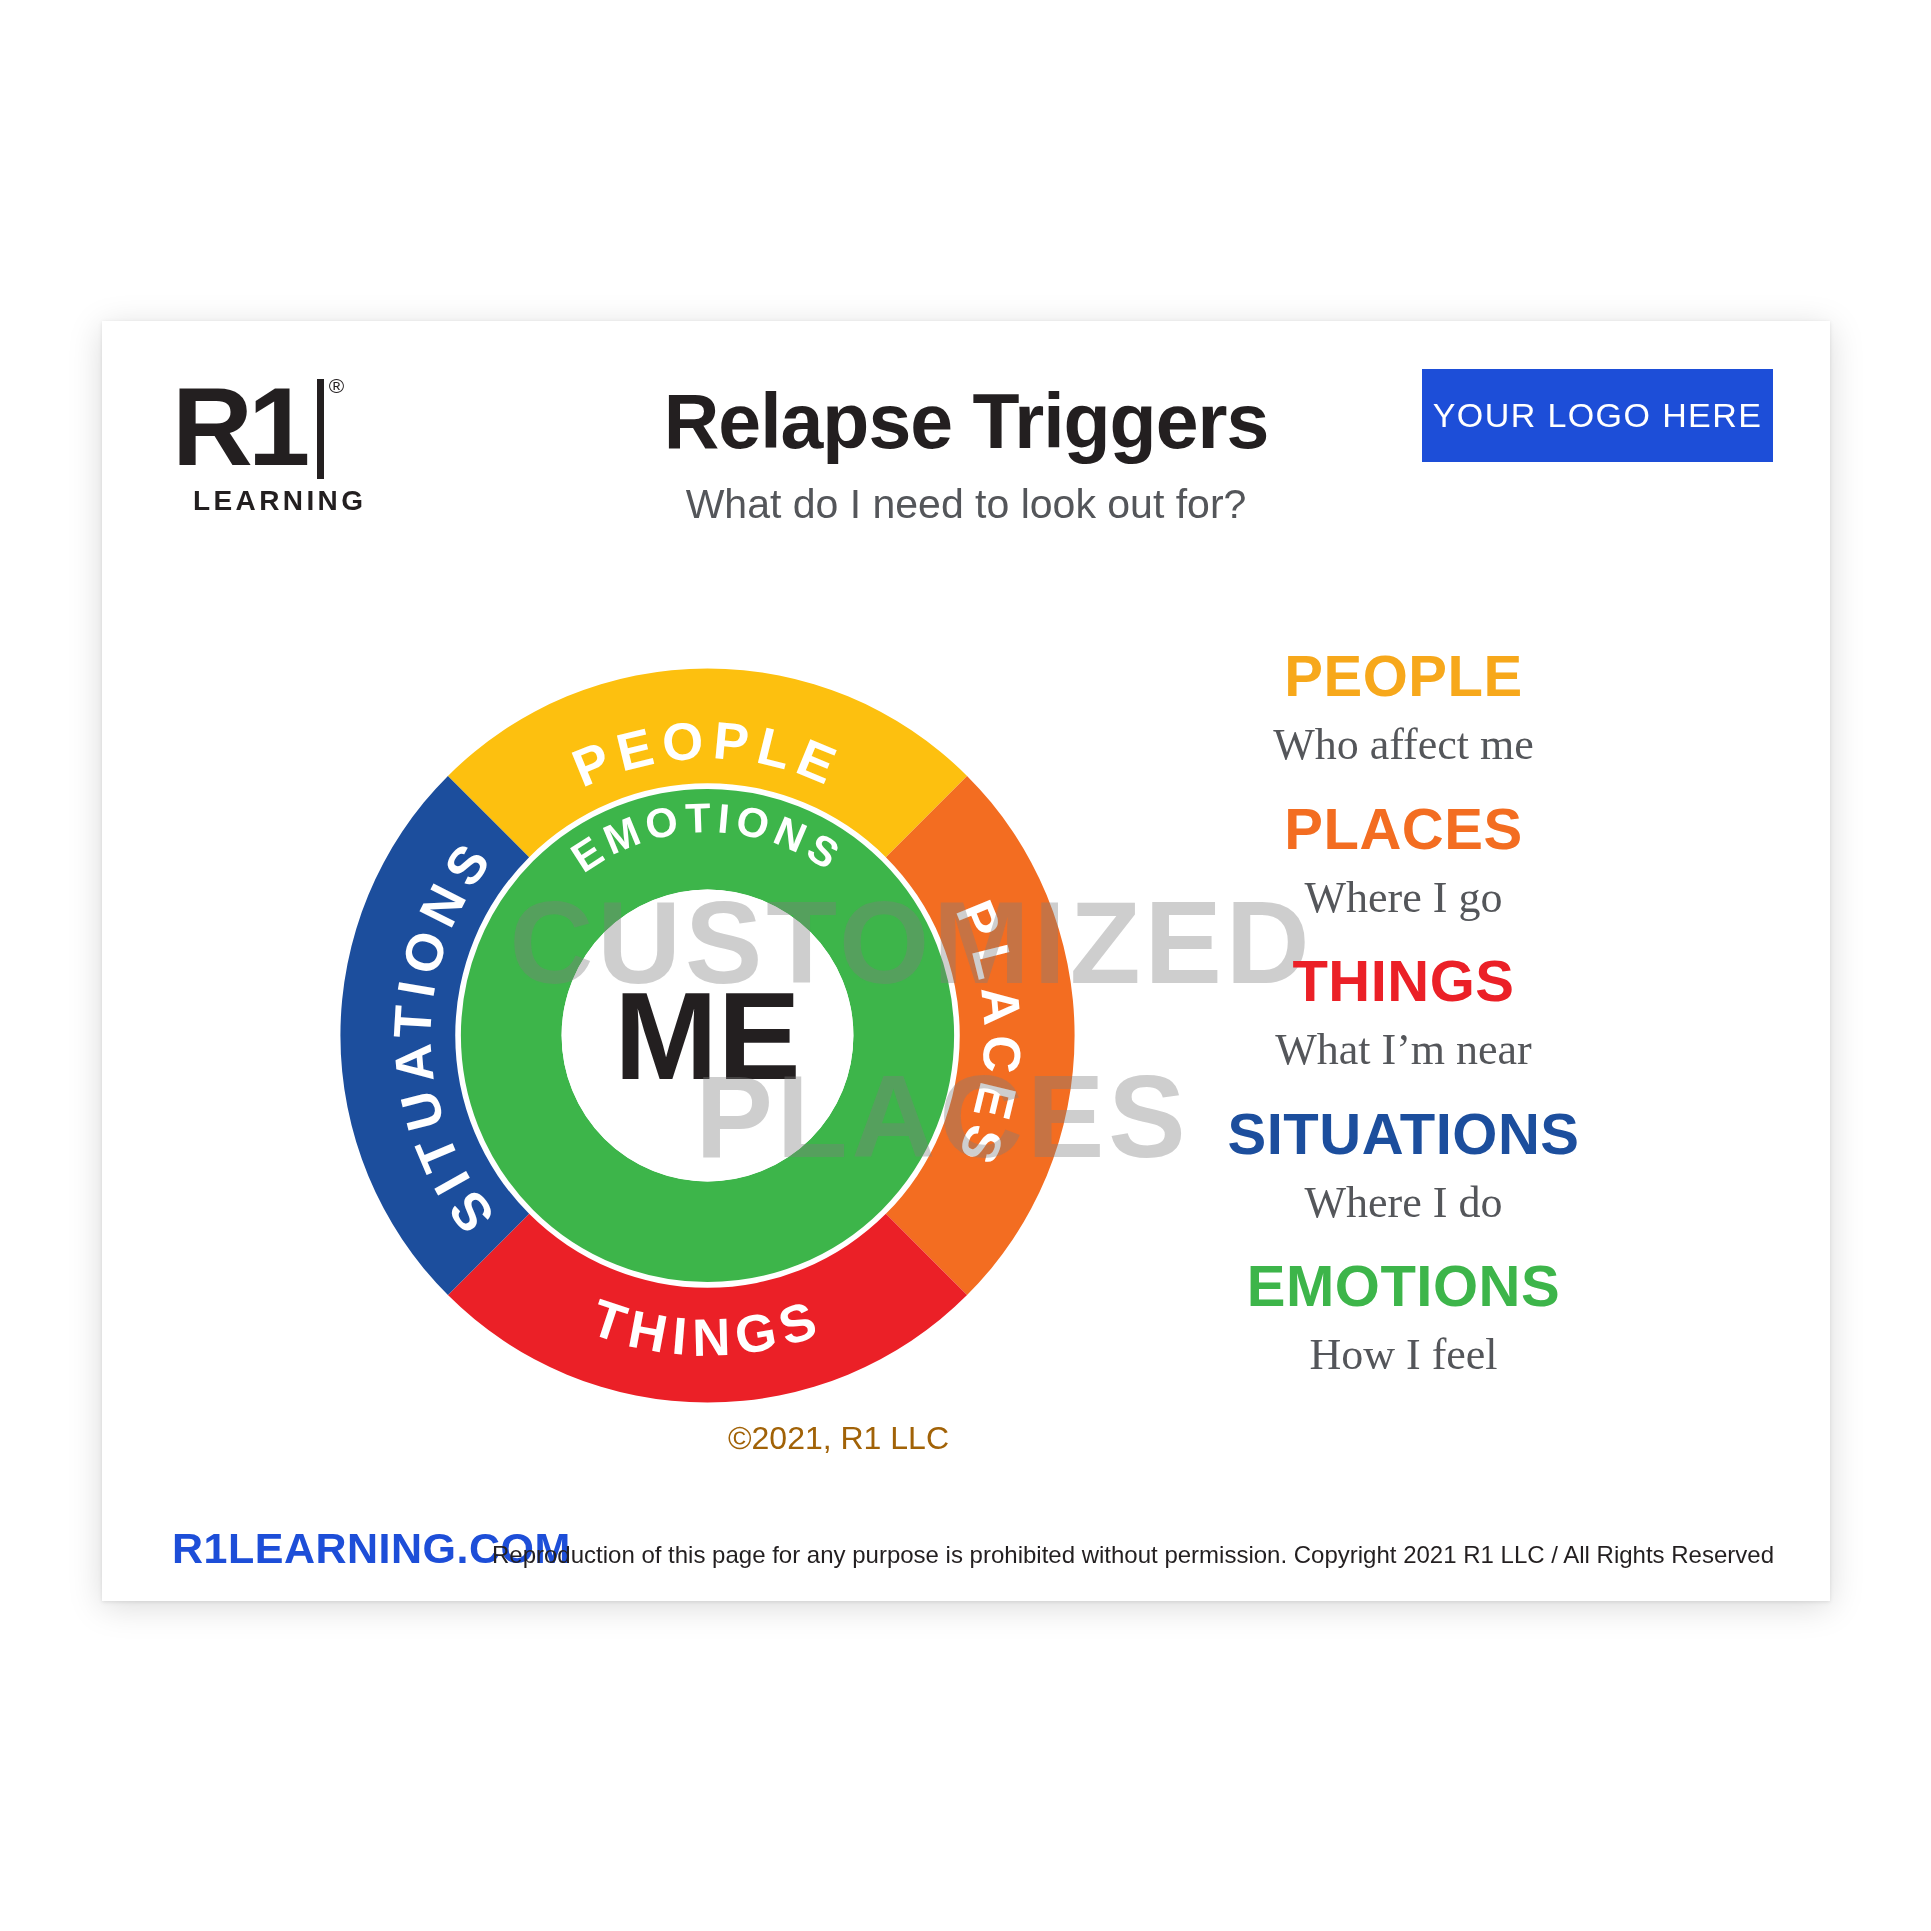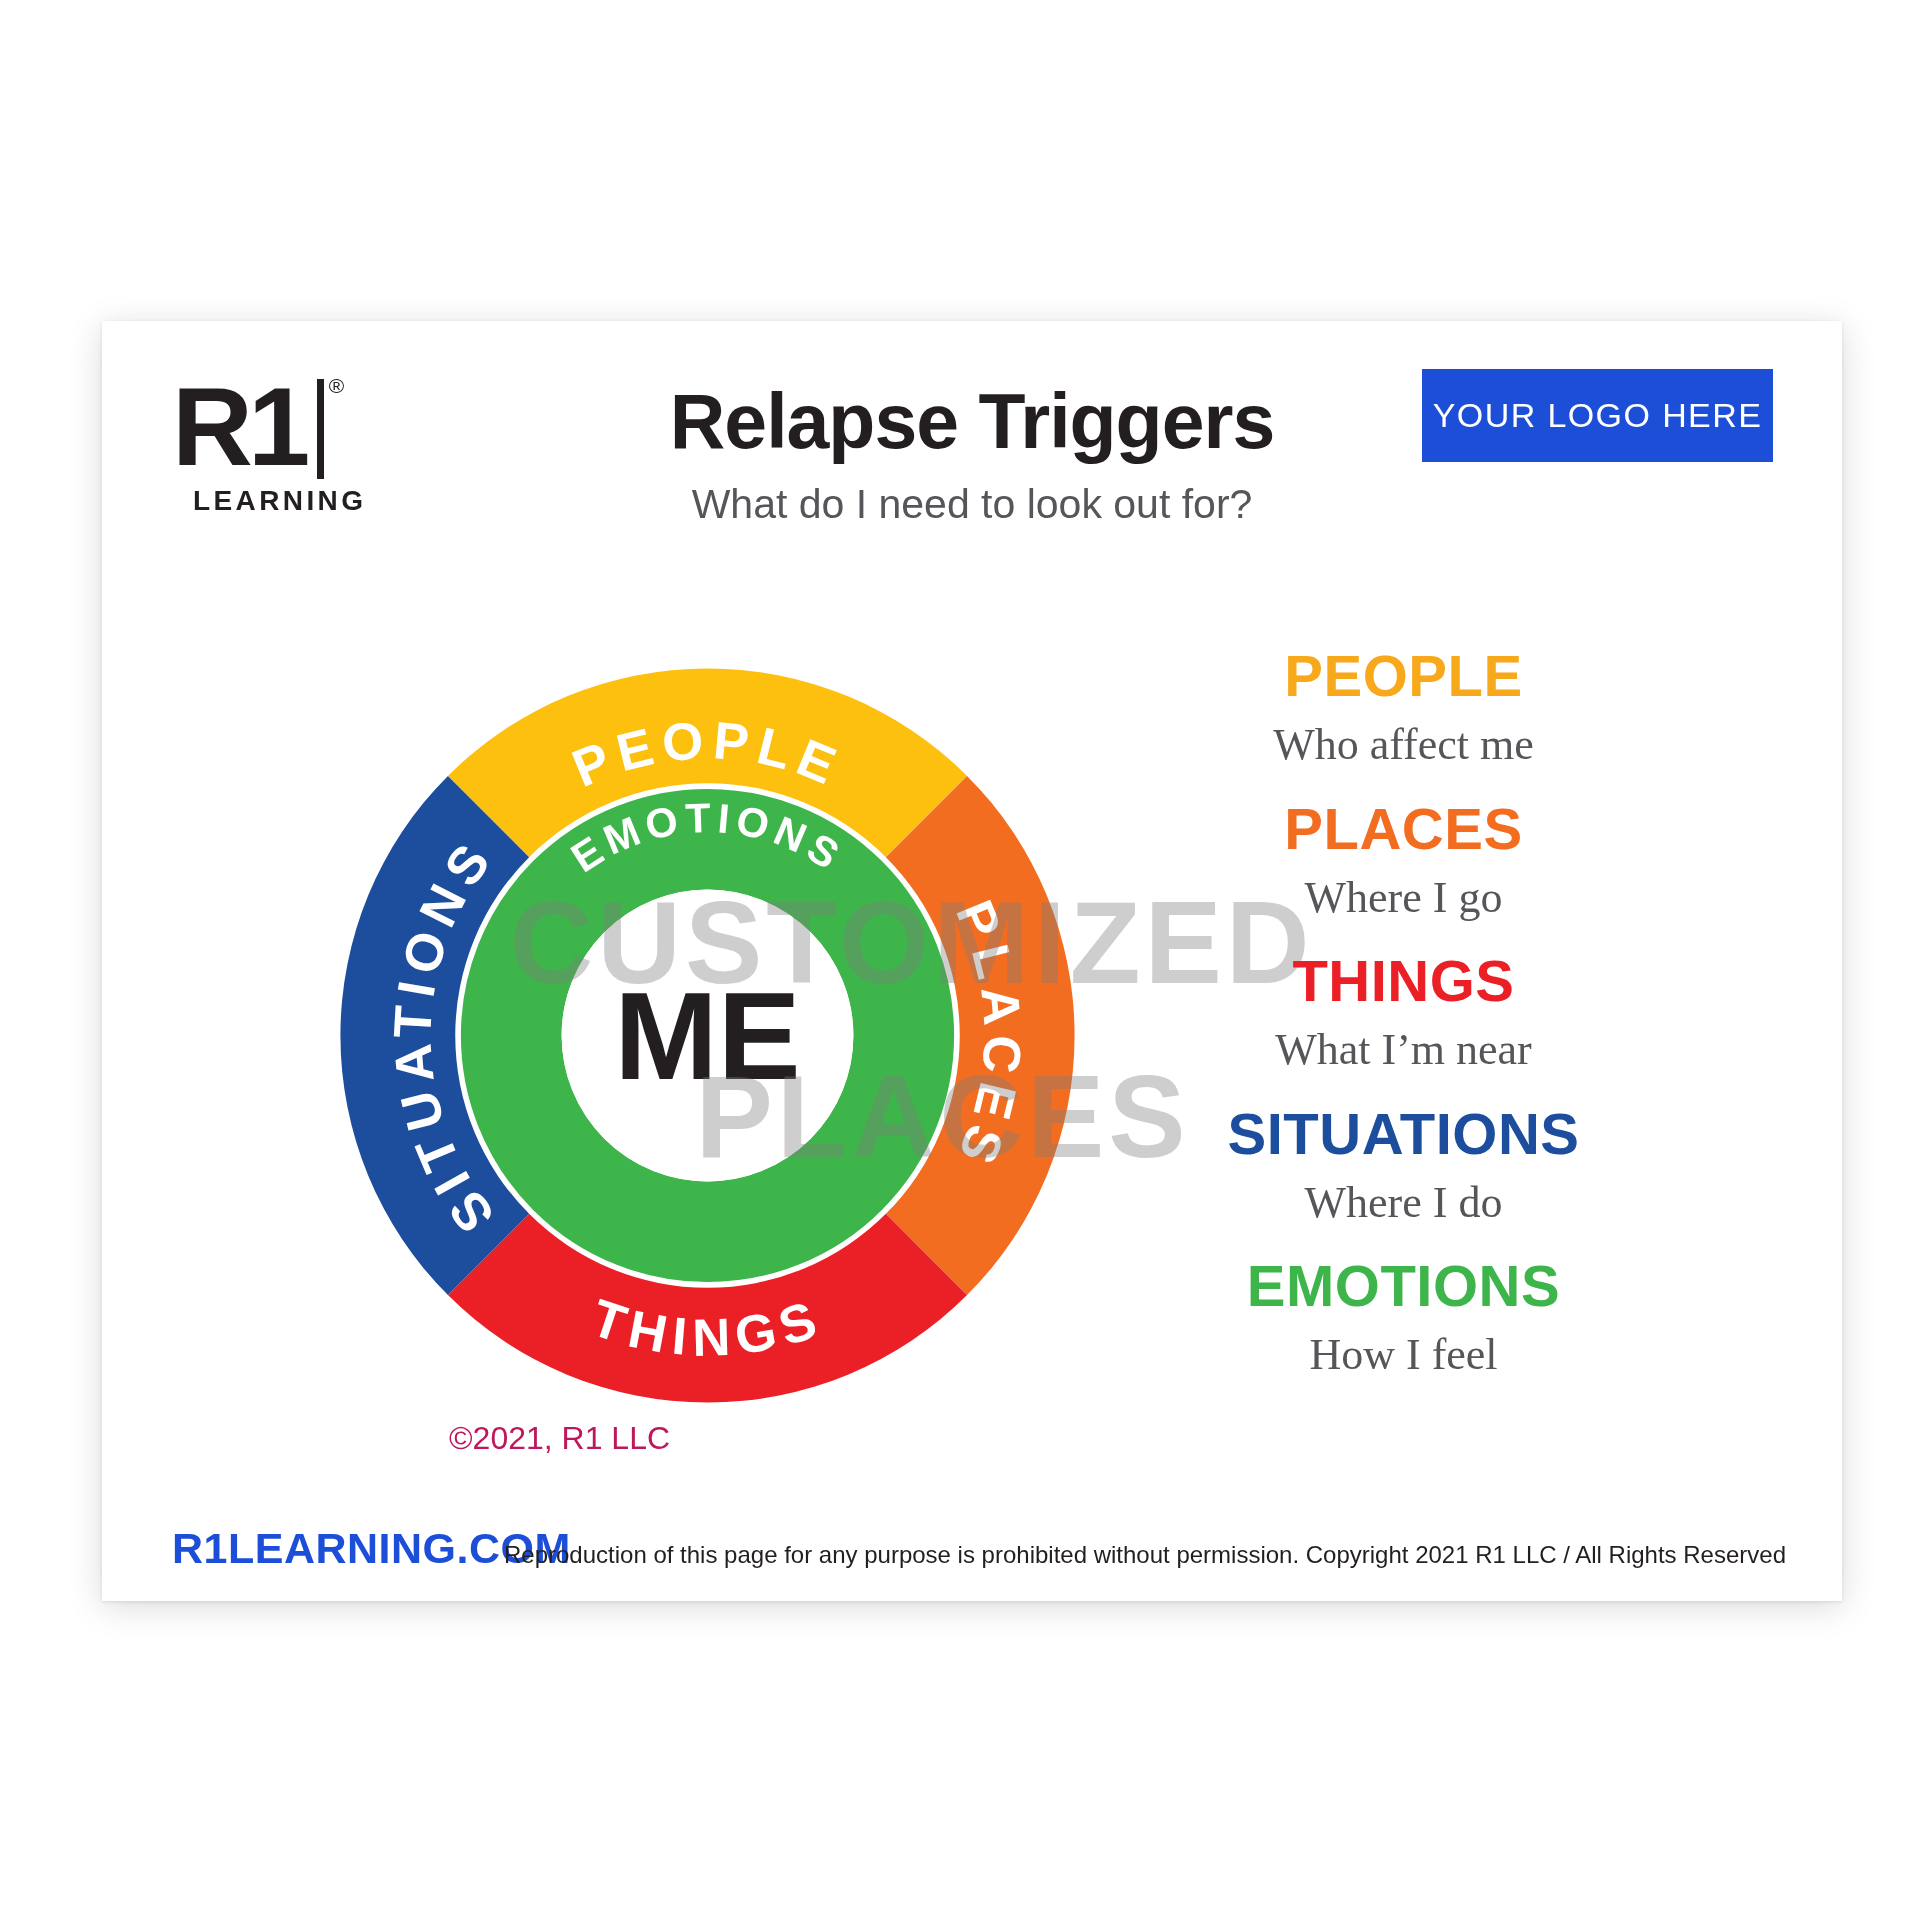--- a/index.html
+++ b/index.html
@@ -8,21 +8,20 @@
     background:#ffffff;
     font-family:"Liberation Sans", sans-serif;
     position:relative;
     color:#231F20;
   }
   .poster {
     position:absolute; left:102px; top:321px;
     width:1728px; height:1280px;
     background:#ffffff;
     box-shadow:0 5.8px 33px rgba(0,0,0,0.15), 0 1px 3.9px rgba(0,0,0,0.10);
-    padding-left:12px;
   }
 
   
   .brand { position:absolute; left:70px; top:54px; }
   .brand-mark { display:flex; align-items:flex-start; }
   .brand-r1 { font-size:112px; font-weight:800; line-height:0.92; letter-spacing:-4.8px; color:#231F20; }
   .brand-bar { width:6.8px; height:100px; background:#231F20; margin-left:11.6px; margin-top:3.9px; }
   .brand-reg { font-size:21px; margin-left:4.8px; line-height:1; color:#231F20; }
   .brand-sub { font-size:28px; font-weight:700; letter-spacing:3.4px; margin-top:5.8px; color:#231F20;margin-left:21px; }
 
@@ -39,22 +38,22 @@
   .logo-slot span { color:#ffffff; font-size:34px; letter-spacing:1.4px; }
 
   
   .chart-wrap { position:absolute; left:229px; top:338px; width:753px; height:753px; }
   svg text { font-family:"Liberation Sans", sans-serif; }
   .ring-label { font-size:56px; font-weight:700; fill:#ffffff; letter-spacing:8px; }
   .ring-label-emotions { font-size:44px; font-weight:700; fill:#ffffff; letter-spacing:6px; }
   .me-label { font-size:132px; font-weight:800; fill:#231F20; }
 
   .copyright {
-    position:absolute; left:347px; top:1099px; width:483px;
-    text-align:left; font-size:32px; color:#be185d;
+    position:absolute; left:364px; top:1099px; width:483px;
+    text-align:right; font-size:32px; color:#a16207;
   }
 
   
   .watermark {
     position:absolute; font-weight:700; text-align:center;
     color:rgba(125,125,125,0.38); pointer-events:none; line-height:1;
   }
   .watermark-line1 { left:346px; top:564px; width:927px; font-size:116px; letter-spacing:3.9px; }
   .watermark-line2 { left:406px; top:738px; width:869px; font-size:116px; letter-spacing:3.9px; }
 

